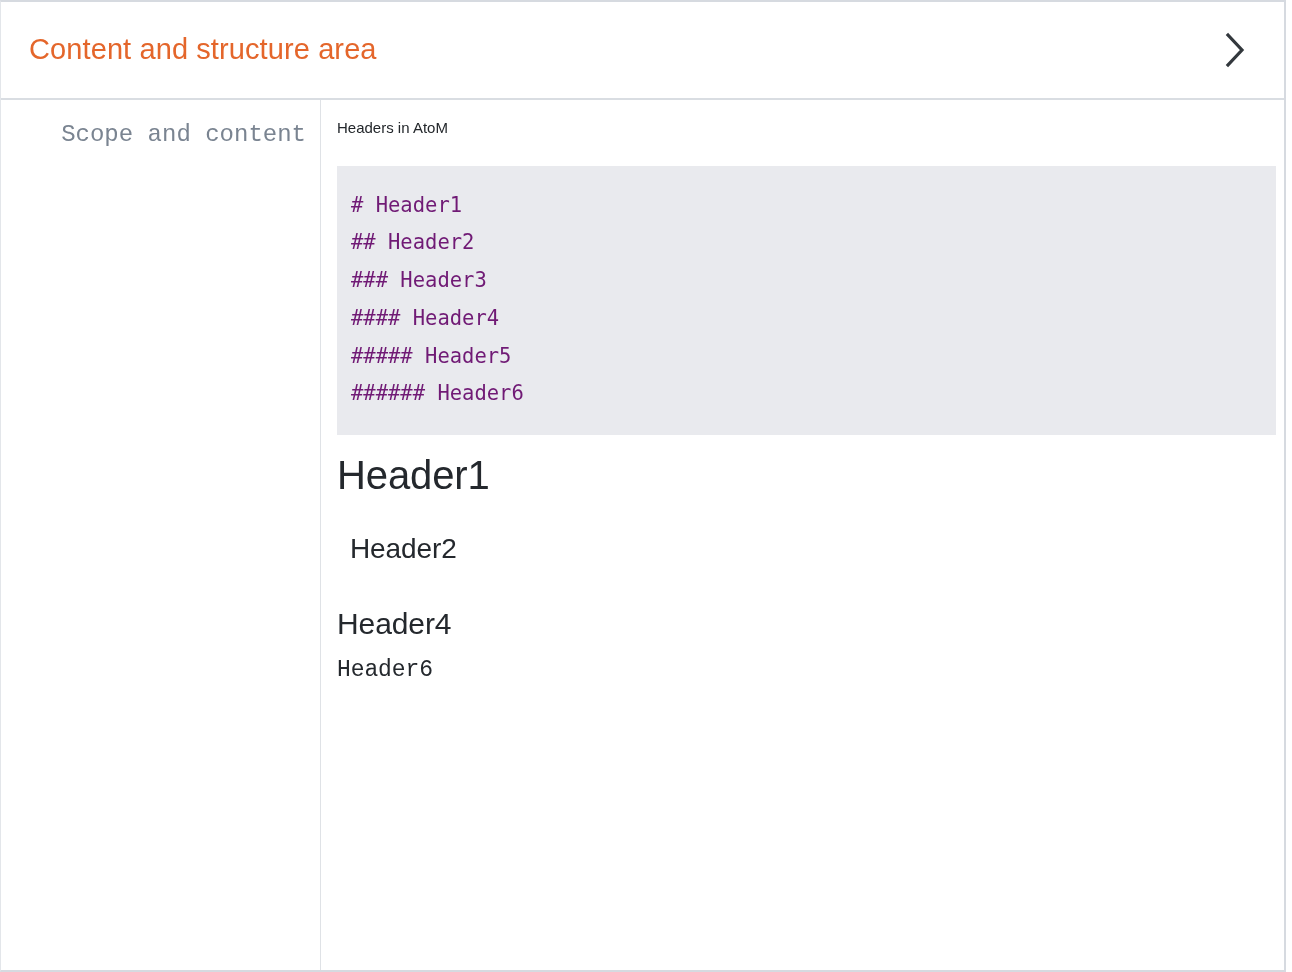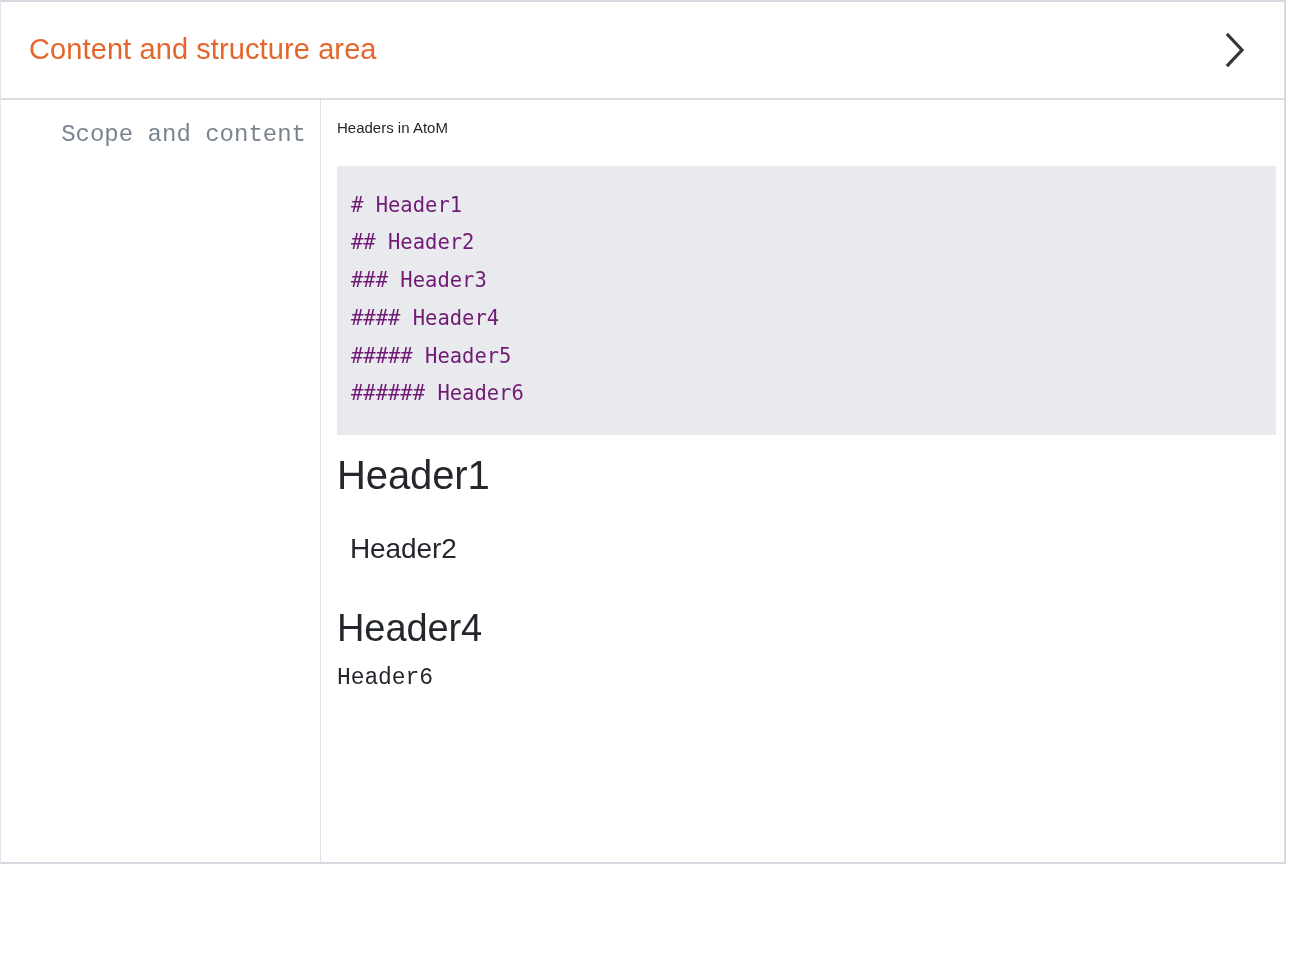--- a/index.html
+++ b/index.html
@@ -12,21 +12,21 @@
     height: 972px;
     font-family: "Liberation Sans", sans-serif;
     color: #22262a;
     overflow: hidden;
   }
 
   .panel {
     position: relative;
     box-sizing: border-box;
     width: 1286px;
-    height: 864px;
+    height: 972px;
     margin: 0;
     border-top: 2px solid #d6dae0;
     border-left: 1px solid #e3e6ea;
     border-right: 2px solid #d6dae0;
     border-bottom: 2px solid #d6dae0;
     background: #ffffff;
     display: flex;
     flex-direction: column;
   }
 
@@ -123,21 +123,21 @@
   .rendered-headers .rh {
     margin: 0;
     font-weight: 400;
     color: #24282d;
     letter-spacing: -0.1px;
     white-space: nowrap;
   }
   .rh.h1 { font-size: 40px; line-height: 1.0; margin: 20px 0 0 0; }
   .rh.h2 { font-size: 28px; line-height: 1.0; margin: 40px 0 0 13px; }
   .rh.h3 { font-size: 34px; line-height: 1.0; margin: 46px 0 0 0; }
-  .rh.h4 { font-size: 38px; line-height: 1.0; margin: 46px 0 0 0; }
+  .rh.h4 { font-size: 30px; line-height: 1.0; margin: 46px 0 0 0; }
   .rh.h5 { font-size: 27px; line-height: 1.0; margin: 46px 0 0 0; }
   .rh.h6 { font-size: 23px; line-height: 1.0; margin: 20px 0 0 0; font-family: Liberation Mono, monospace; }
 </style>
 </head>
 <body>
 
 <div class="panel">
 
   <div class="panel-header">
     <div class="panel-title">Content and structure area</div>

